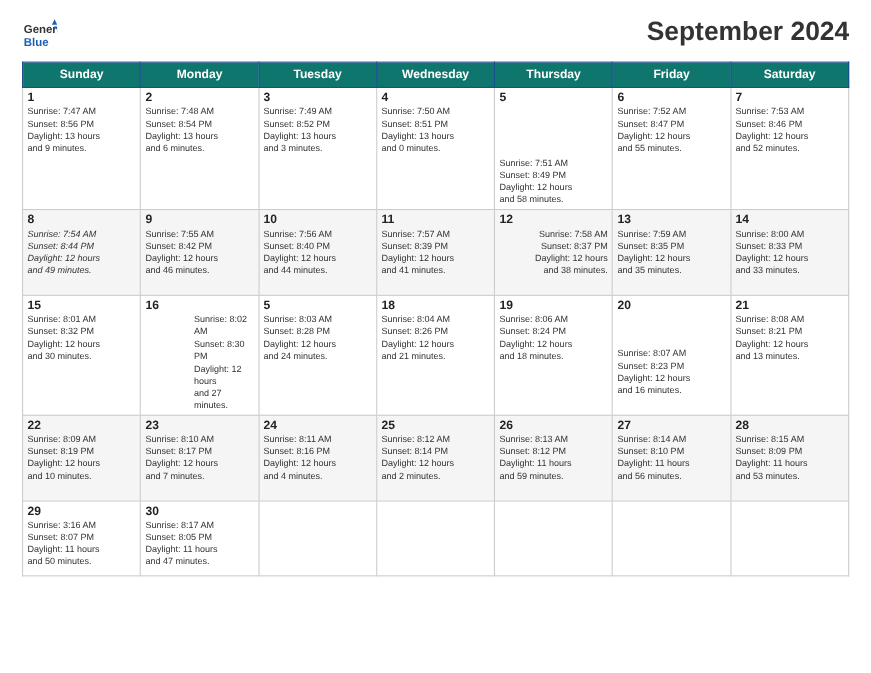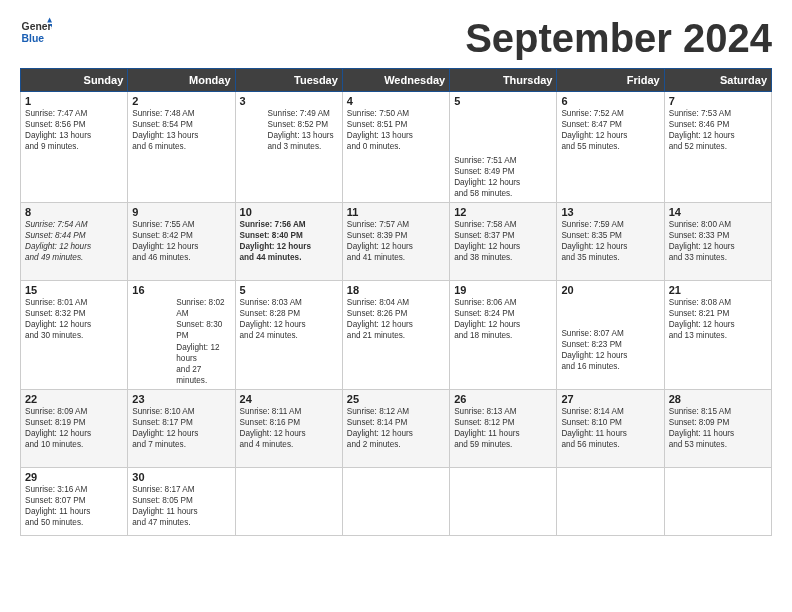--- a/index.html
+++ b/index.html
@@ -27,41 +27,41 @@
       gap: 4px;
     }
     .logo-icon {
       width: 32px;
       height: 32px;
     }
     .title-block {
       text-align: right;
     }
     .month-title {
-      font-size: 40px;
+      font-size: 24px;
       font-weight: bold;
       color: #333;
       line-height: 1.1;
     }
     .subtitle {
       font-size: 13px;
       color: #555;
     }
     table {
       width: 100%;
       border-collapse: collapse;
       font-size: 9.5px;
     }
     thead th {
-      background-color: #404040;
+      background-color: #0f766e;
       color: #fff;
       font-size: 11px;
       font-weight: bold;
       padding: 5px 4px;
-      text-align: right;
+      text-align: center;
       border: 1px solid #1a4f8f;
     }
     .week-row td {
       border: 1px solid #ccc;
       vertical-align: top;
       padding: 3px 4px;
       width: calc(100% / 7);
       height: 78px;
       background: #fff;
     }
@@ -128,21 +128,21 @@
           </td>
           <td>
             <span class="day-num">2</span>
             <div class="day-info" style="white-space: pre-line;">Sunrise: 7:48 AM
 Sunset: 8:54 PM
 Daylight: 13 hours
 and 6 minutes.</div>
           </td>
           <td>
             <span class="day-num">3</span>
-            <div class="day-info" style="white-space: pre-line; margin-left: 28px;">Sunrise: 7:49 AM
+            <div class="day-info" style="white-space: pre-line;">Sunrise: 7:49 AM
 Sunset: 8:52 PM
 Daylight: 13 hours
 and 3 minutes.</div>
           </td>
           <td>
             <span class="day-num">4</span>
             <div class="day-info" style="white-space: pre-line;">Sunrise: 7:50 AM
 Sunset: 8:51 PM
 Daylight: 13 hours
 and 0 minutes.</div>
@@ -179,35 +179,35 @@
           </td>
           <td>
             <span class="day-num">9</span>
             <div class="day-info" style="white-space: pre-line;">Sunrise: 7:55 AM
 Sunset: 8:42 PM
 Daylight: 12 hours
 and 46 minutes.</div>
           </td>
           <td>
             <span class="day-num">10</span>
-            <div class="day-info" style="white-space: pre-line; font-weight: bold;">Sunrise: 7:56 AM
+            <div class="day-info" style="white-space: pre-line;">Sunrise: 7:56 AM
 Sunset: 8:40 PM
 Daylight: 12 hours
 and 44 minutes.</div>
           </td>
           <td>
             <span class="day-num">11</span>
             <div class="day-info" style="white-space: pre-line;">Sunrise: 7:57 AM
 Sunset: 8:39 PM
 Daylight: 12 hours
 and 41 minutes.</div>
           </td>
           <td>
             <span class="day-num">12</span>
-            <div class="day-info" style="white-space: pre-line;">Sunrise: 7:58 AM
+            <div class="day-info" style="white-space: pre-line; text-align: right;">Sunrise: 7:58 AM
 Sunset: 8:37 PM
 Daylight: 12 hours
 and 38 minutes.</div>
           </td>
           <td>
             <span class="day-num">13</span>
             <div class="day-info" style="white-space: pre-line;">Sunrise: 7:59 AM
 Sunset: 8:35 PM
 Daylight: 12 hours
 and 35 minutes.</div>

